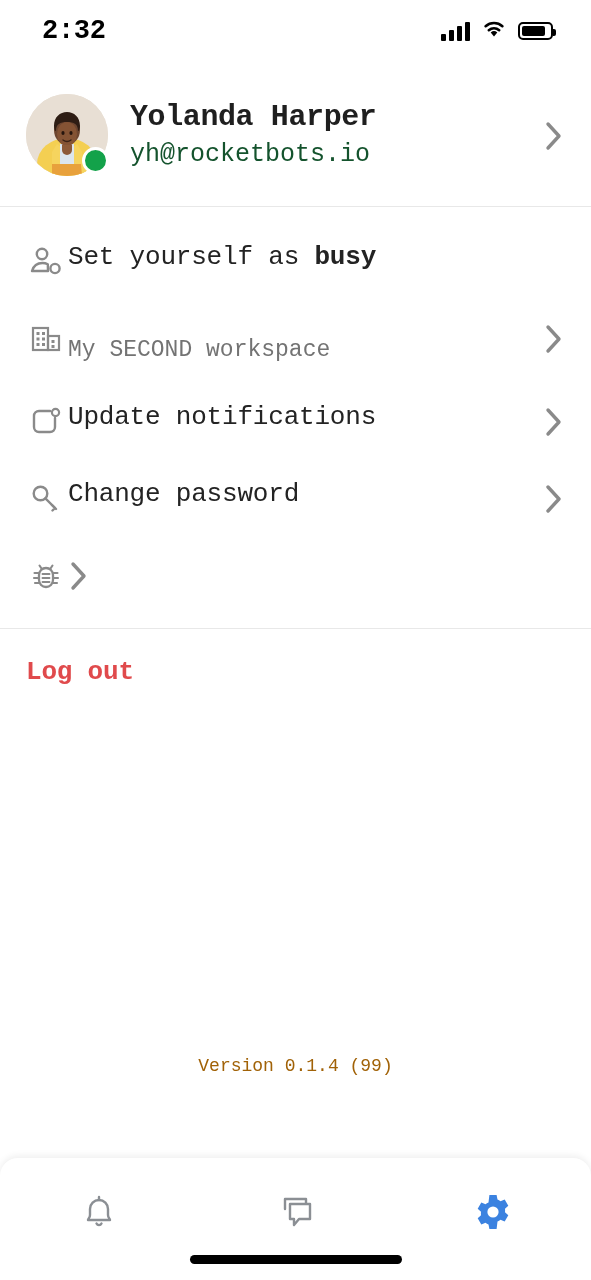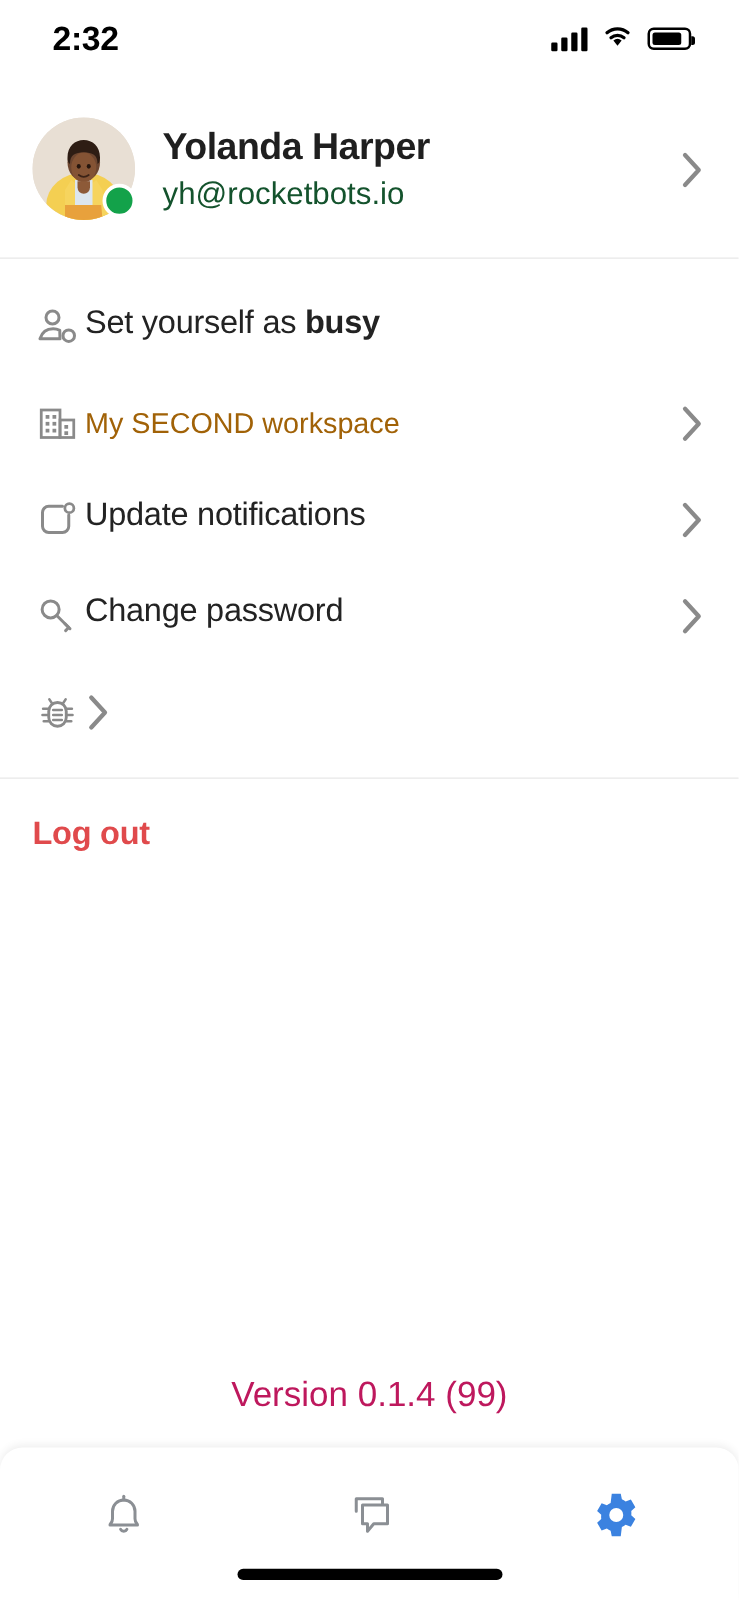--- a/index.html
+++ b/index.html
@@ -3,21 +3,21 @@
 <meta charset="utf-8">
 <style>
   * { margin:0; padding:0; box-sizing:border-box; }
   html, body {
     width:591px; height:1280px;
     background:#ffffff;
     font-family:"Liberation Sans", sans-serif;
     -webkit-font-smoothing:antialiased;
     overflow:hidden;
   }
-  .phone { position:relative; width:591px; height:1280px; background:#fff; }
+  .phone { position:relative; width:591px; height:1280px; background:#fff;font-family:Liberation Mono, monospace; }
 
   
   .statusbar {
     height:62px; display:flex; align-items:center;
     justify-content:space-between; padding:0 38px 0 42px;
   }
   .status-time { font-size:27px; font-weight:700; color:#000; letter-spacing:-0.3px; }
   .status-icons { display:flex; align-items:center; gap:11px; }
   .sig { display:flex; align-items:flex-end; gap:3px; height:20px; }
   .sig i { width:5px; background:#000; border-radius:1px; display:block; }
@@ -62,32 +62,32 @@
   .row {
     display:flex; align-items:flex-start; gap:2px;
     padding:18px 26px 18px 26px; position:relative; min-height:62px;
   }
   .row-icon { flex:0 0 40px; width:40px; height:40px; display:flex;
               align-items:center; justify-content:center; margin-top:1px; }
   .row-icon svg { display:block; }
   .row-body { flex:1; min-width:0; padding-top:1px; }
   .row-label { font-size:26px; color:#232323; line-height:1.22; letter-spacing:-0.2px; }
   .row-label b { font-weight:700; }
-  .row-sub { font-size:23px; color:#a16207; margin-top:6px; line-height:1.2; }
+  .row-sub { font-size:23px; color:#737373; margin-top:18px; line-height:1.2; }
   .chev { flex:0 0 22px; width:22px; height:38px; display:flex;
           align-items:center; justify-content:center; margin-top:2px; }
 
   
   .logout-area { padding:28px 26px 0 26px; }
   .logout { font-size:26px; font-weight:700; color:#e04a4c; letter-spacing:-0.2px; }
 
   
   .version {
-    position:absolute; left:0; right:0; top:1100px;
-    text-align:center; font-size:28px; color:#be185d;
+    position:absolute; left:0; right:0; top:1056px;
+    text-align:center; font-size:18px; color:#a16207;
   }
 
   
   .tabbar {
     position:absolute; left:0; right:0; bottom:0; height:122px;
     background:#fff; border-radius:18px 18px 0 0;
     box-shadow:0 -2px 7px rgba(0,0,0,0.07);
     display:flex; align-items:flex-start; justify-content:space-around;
     padding-top:28px;
   }

